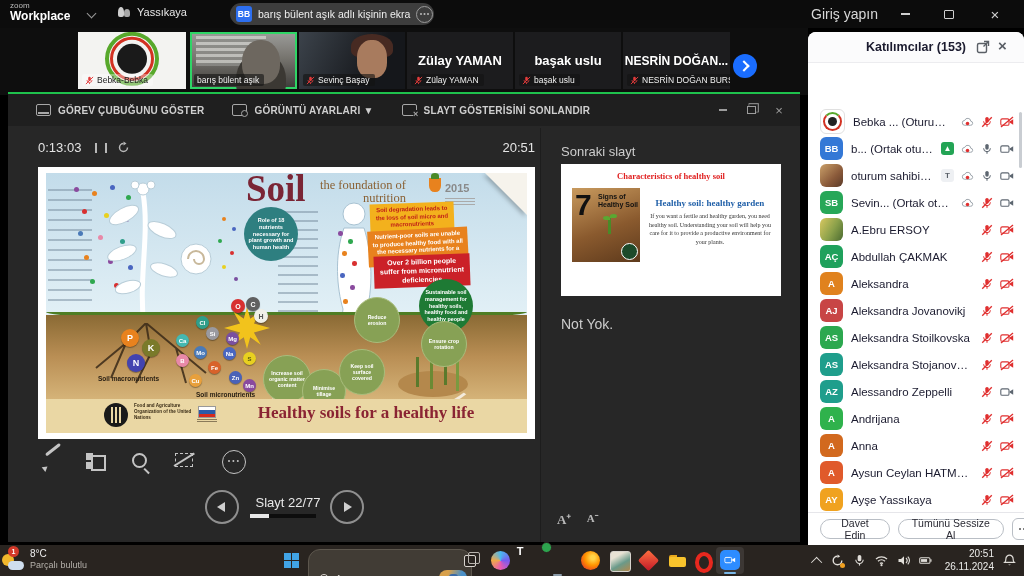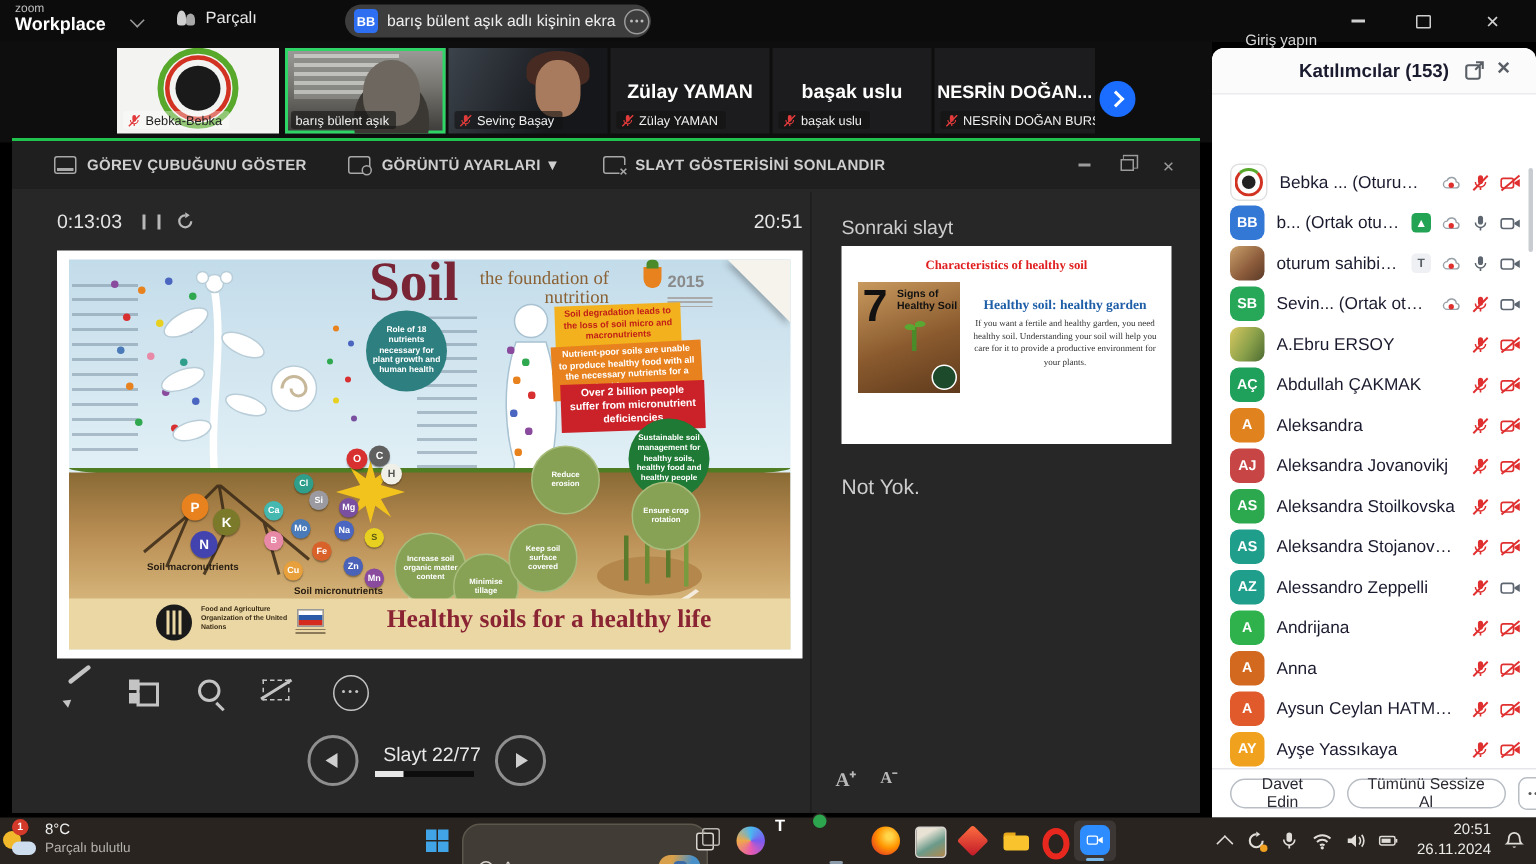--- a/index.html
+++ b/index.html
@@ -15,21 +15,21 @@
   .tab-meeting{position:absolute;left:118px;top:6px;display:flex;gap:6px;align-items:center;font-size:11px;color:#e6e6e6}
   .ppl-icon{width:13px;height:11px;position:relative}
   .ppl-icon::before,.ppl-icon::after{content:"";position:absolute;background:#cfcfcf;border-radius:50% 50% 2px 2px}
   .ppl-icon::before{left:0;top:0;width:6px;height:10px}
   .ppl-icon::after{left:6px;top:2px;width:6px;height:8px;opacity:.8}
   .notif{position:absolute;left:230px;top:3px;height:22px;background:#3d3d3d;border-radius:11px;display:flex;align-items:center;gap:6px;padding:0 6px;max-width:192px;overflow:hidden}
   .notif .bb{width:16px;height:16px;border-radius:3px;background:#2d6ff0;color:#fff;font-size:8.5px;font-weight:bold;display:flex;align-items:center;justify-content:center;flex:0 0 auto}
   .notif .ntxt{font-size:10.5px;color:#eee;white-space:nowrap}
   .notif .more{flex:0 0 auto;width:15px;height:15px;border:1px solid #9a9a9a;border-radius:50%;position:relative}
   .dots3{position:absolute;left:3px;top:6.5px;width:2px;height:2px;border-radius:50%;background:#bbb;box-shadow:3.5px 0 0 #bbb,7px 0 0 #bbb}
-  .signin{position:absolute;right:146px;top:22px;font-size:10px;color:#d8d8d8}
+  .signin{position:absolute;right:146px;top:6px;font-size:14px;color:#d8d8d8}
   .wbtn{position:absolute;top:0;width:34px;height:28px;display:flex;align-items:center;justify-content:center;color:#cfcfcf;font-size:13px}
   .wb-min::after{content:"";width:9px;height:1.2px;background:#cfcfcf}
   .wb-max::after{content:"";width:8px;height:7px;border:1.1px solid #cfcfcf;border-radius:1px}
 
   
   #vstrip{position:absolute;left:0;top:28px;width:808px;height:67px;background:#0e0e0e}
   .tile{position:absolute;top:4px;height:57px;background:#1c1c1e;overflow:hidden}
   .tile .big{height:100%;display:flex;align-items:center;justify-content:center;color:#fff;font-weight:bold;font-size:13px;white-space:nowrap}
   .vlabel{position:absolute;left:4px;bottom:3px;display:flex;align-items:flex-end;gap:3px;background:rgba(18,18,18,.6);padding:1px 5px 1px 3px;border-radius:2px;font-size:8.5px;color:#f0f0f0;white-space:nowrap}
   .vmic{width:9px;height:9px;color:#e23b3b;--slash:#e23b3b;flex:0 0 auto}
@@ -250,21 +250,21 @@
 <div id="stage">
 
   <div id="titlebar">
     <div class="brand">
       <div class="z1">zoom</div>
       <div class="z2">Workplace</div>
     </div>
     <span class="chev-down" style="left:88px;top:10px"></span>
     <div class="tab-meeting">
       <span class="ppl-icon"></span>
-      <span>Parçalı</span>
+      <span>Yassıkaya</span>
     </div>
     <div class="notif">
       <span class="bb">BB</span>
       <span class="ntxt">barış bülent aşık adlı kişinin ekra</span>
       <span class="more">
           <span class="dots3"></span>
         </span>
     </div>
     <span class="signin">Giriş yapın</span>
     <div class="wbtn wb-min" style="right:102px"></div>

